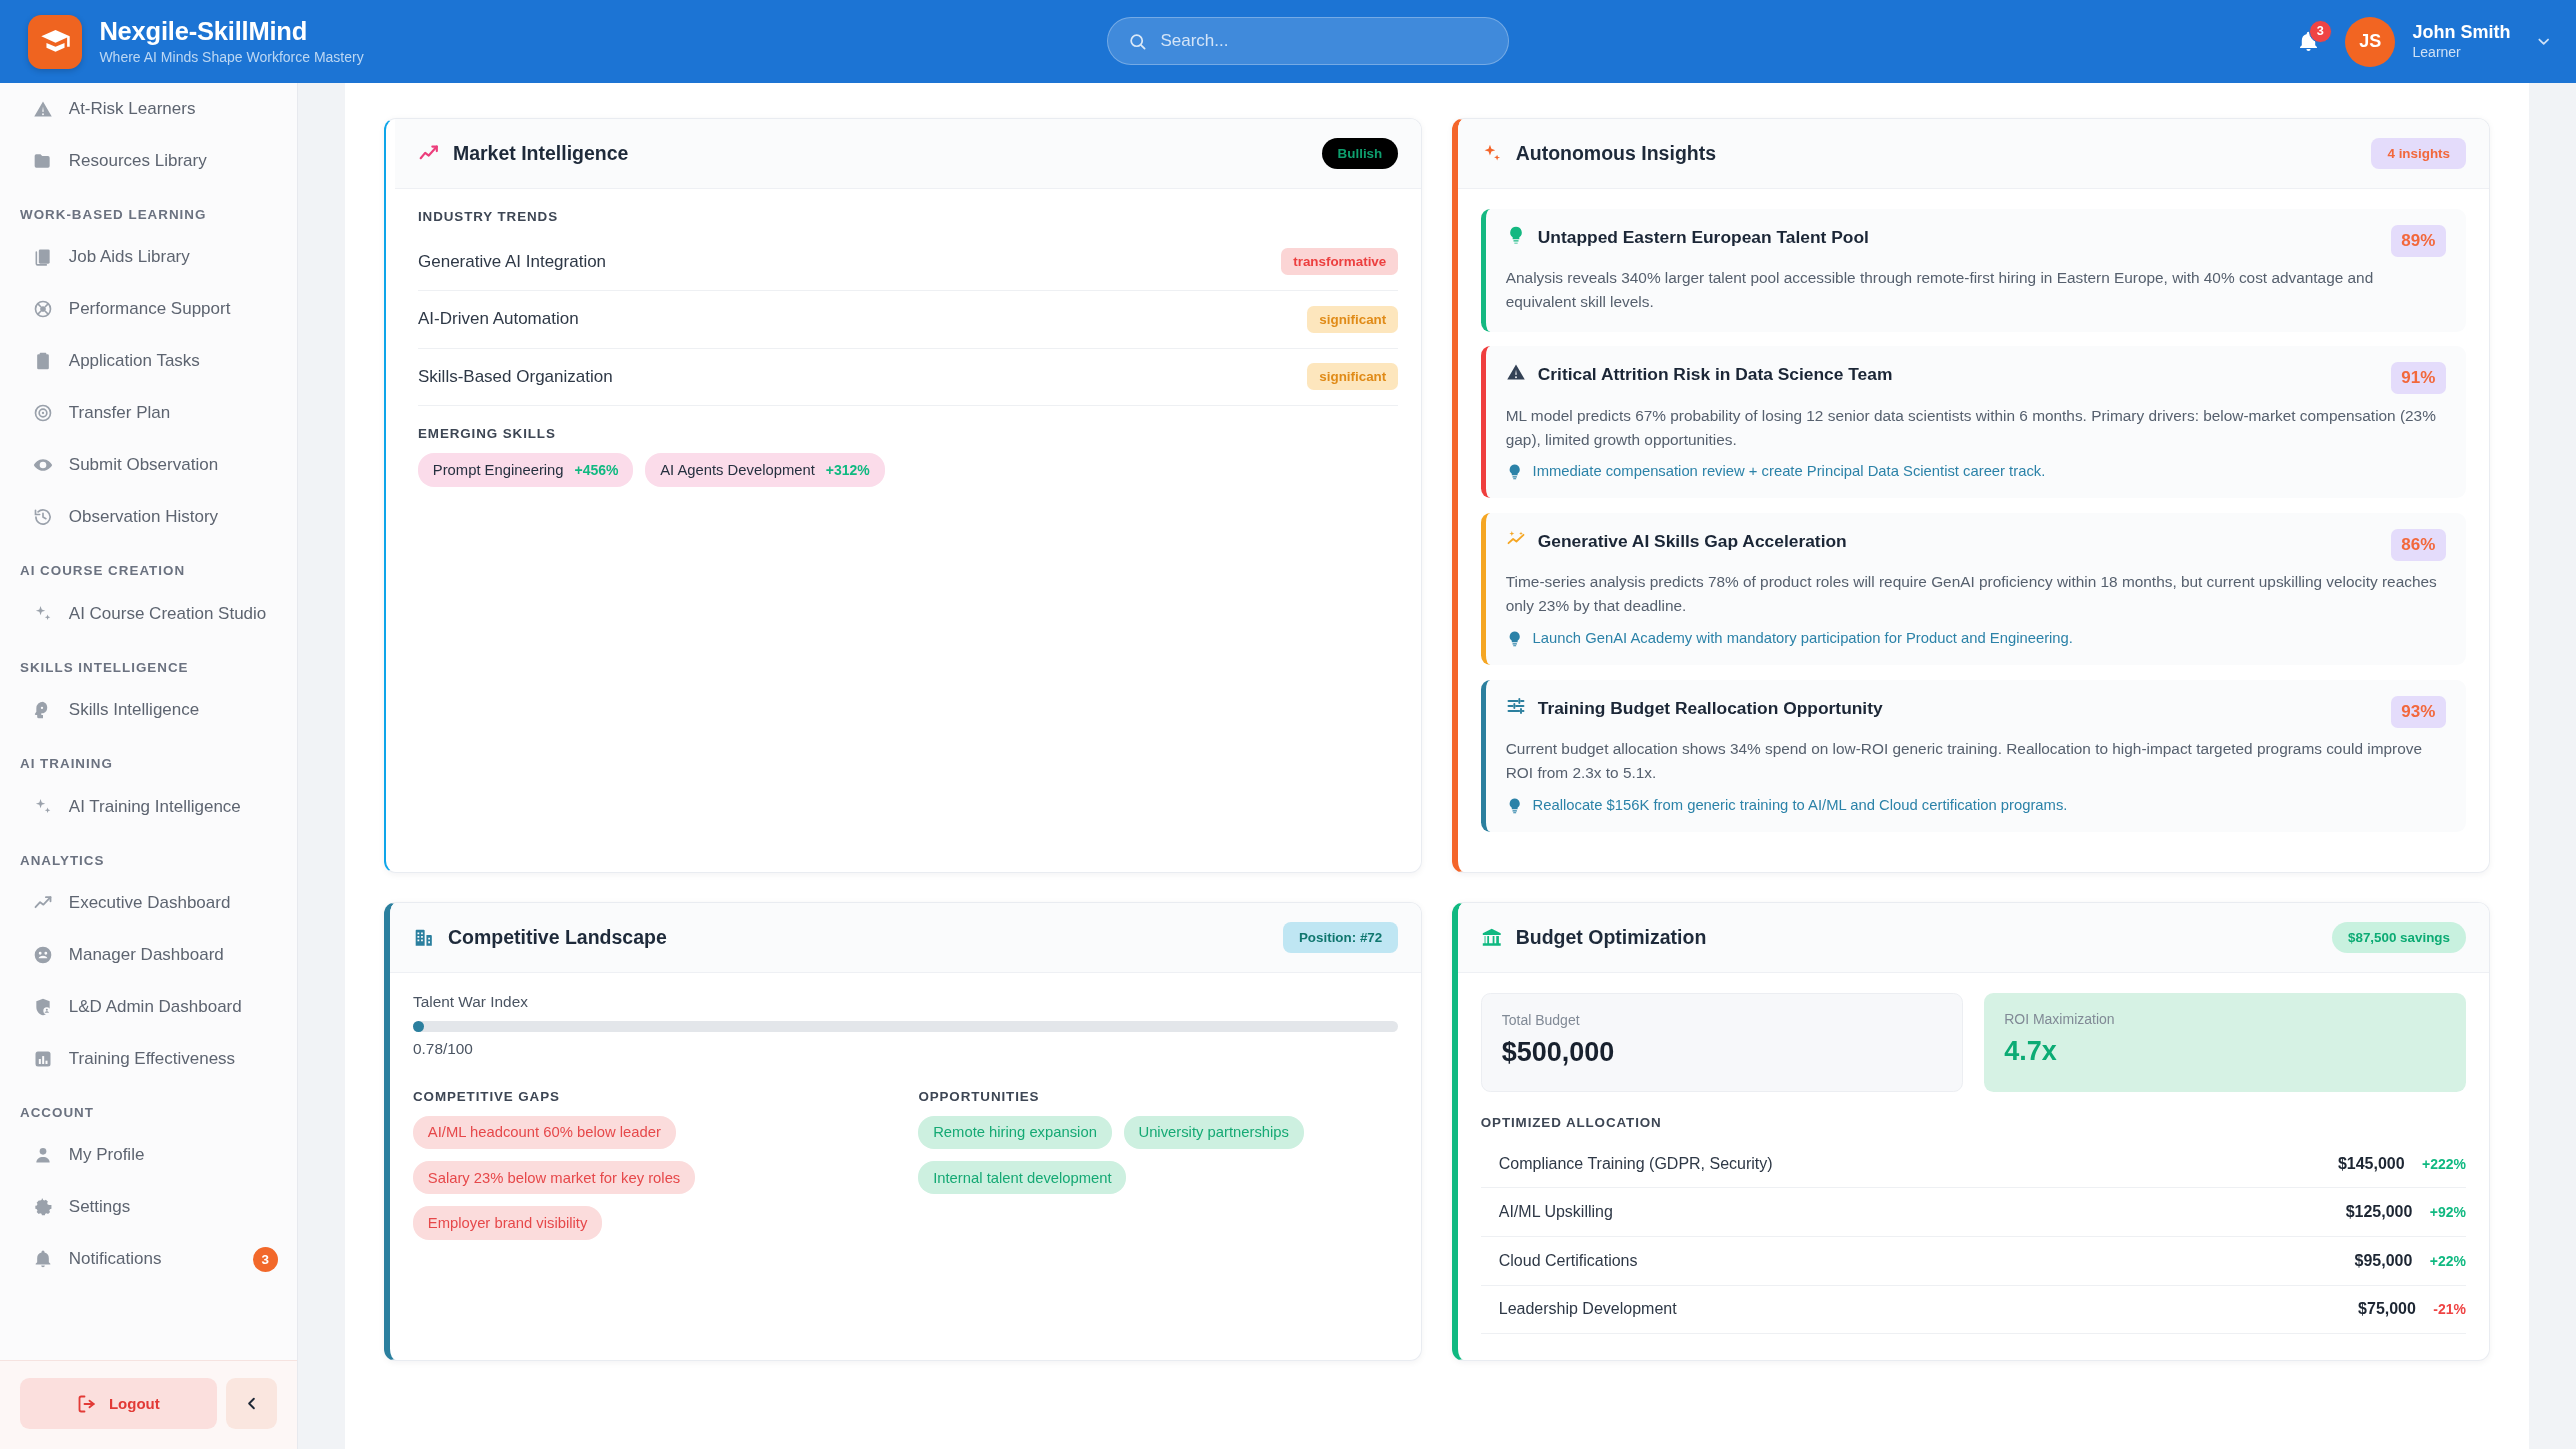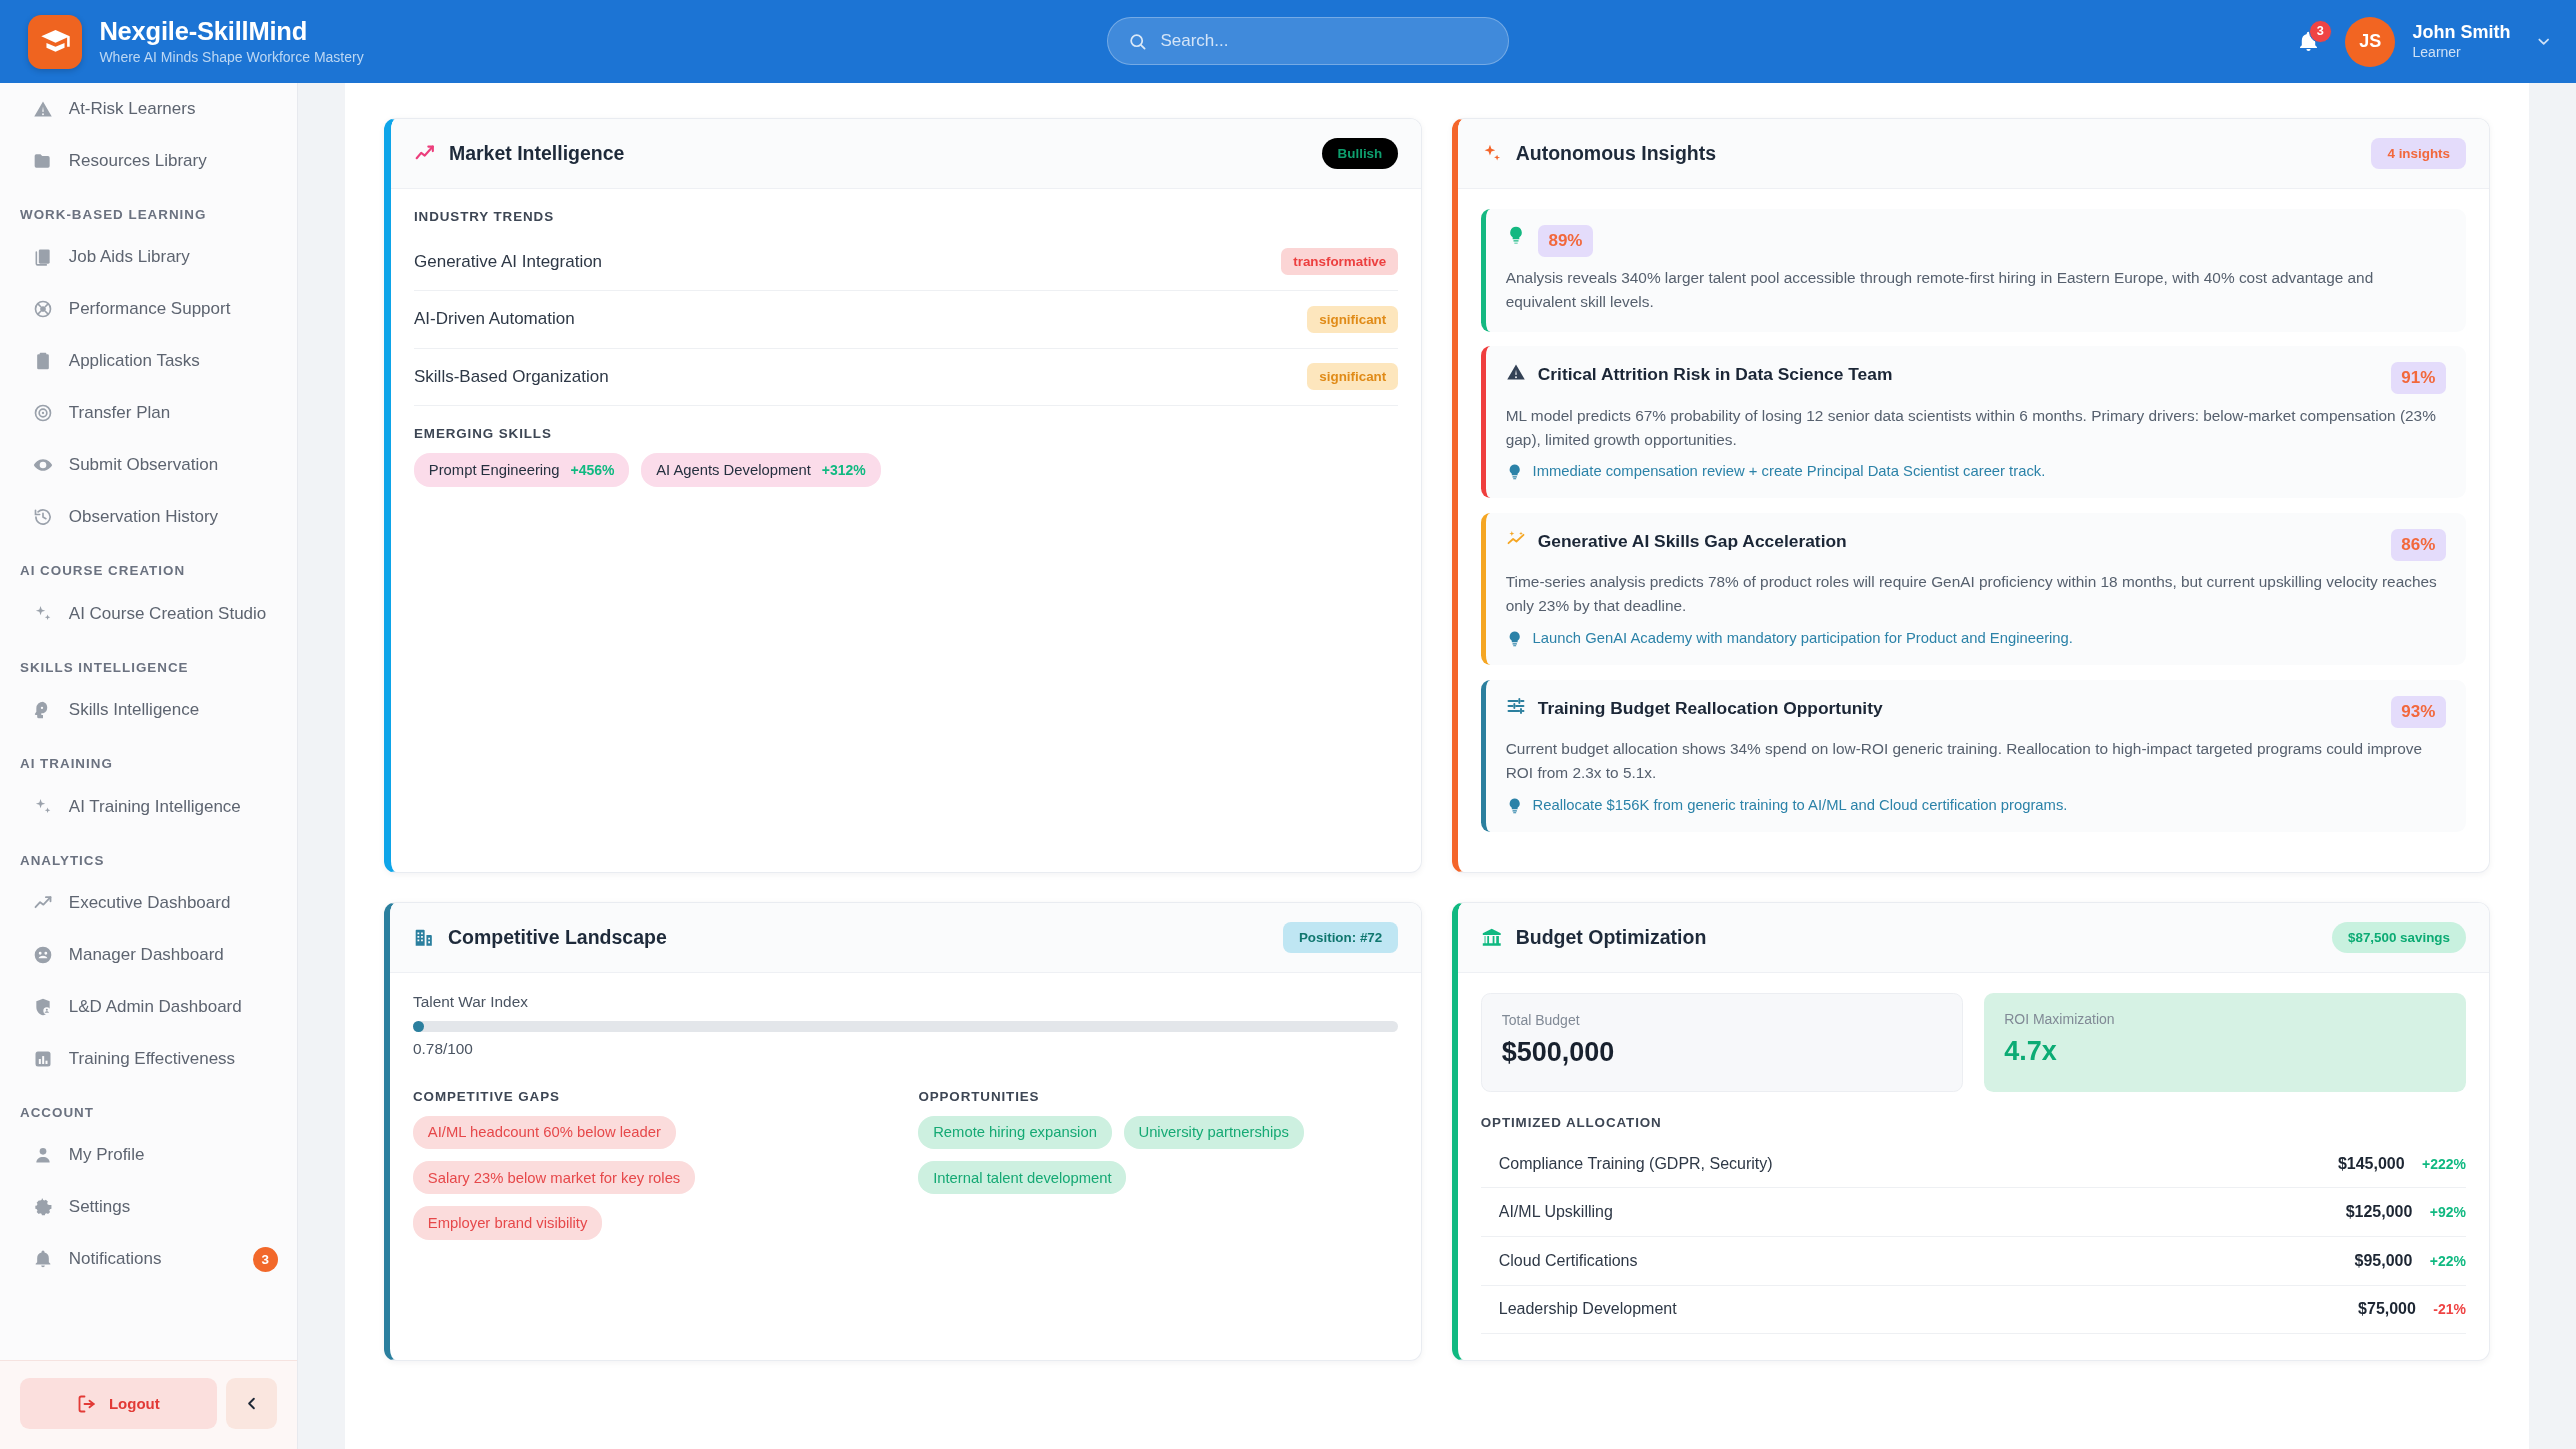--- a/index.html
+++ b/index.html
@@ -117,21 +117,21 @@
     display: grid; grid-template-columns: 1fr 1fr; gap: 29.5px;
     align-content: start;
   }
 
   .card {
     background: #fff; border-radius: 12px;
     border: 0.7px solid #e9ecf1;
     box-shadow: 0 1.3px 6.7px rgba(15,23,42,.05);
     overflow: hidden; display: flex; flex-direction: column;
   }
-  .card.accent-pink   { border-left: 7px solid #0ea5e9; }
+  .card.accent-pink   { border-left: 2px solid #0ea5e9; padding-left: 9px; }
   .card.accent-orange { border-left: 6px solid #f4652a; }
   .card.accent-teal   { border-left: 6px solid #2b7f9e; }
   .card.accent-green  { border-left: 6px solid #10b981; }
 
   .card-head {
     display: flex; align-items: center; justify-content: space-between;
     padding: 19px 23px; background: #fafbfc; border-bottom: 0.7px solid #eef0f4;
     min-height: 70px;
   }
   .card-head-left { display: flex; align-items: center; gap: 13.4px; }
@@ -522,20 +522,21 @@
         <span class="pill lilac">4 insights</span>
       </div>
       <div class="card-body" id="insights-list">
           <div class="insight b-green">
             <div class="insight-head">
               <span>
                 <svg width="20" height="20" viewBox="0 0 24 24" fill="#14b881">
                   <path d="M12 2a7 7 0 0 0-4 12.7V17h8v-2.3A7 7 0 0 0 12 2zM9 18.4h6v1.5H9v-1.5zm1 2.8h4v1.1h-4v-1.1z"></path>
                 </svg>
               </span>
+              <span class="insight-title">Untapped Eastern European Talent Pool</span>
               <span class="conf-badge">89%</span>
             </div>
             <div class="insight-desc">Analysis reveals 340% larger talent pool accessible through remote-first hiring in Eastern Europe, with 40% cost advantage and equivalent skill levels.</div>
           </div>
           <div class="insight b-red">
             <div class="insight-head">
               <span>
                 <svg width="20" height="20" viewBox="0 0 24 24" fill="currentColor">
                   <path d="M12 3 1.5 21h21L12 3zm0 6 .9 6.2h-1.8L12 9zm0 8.2a1.1 1.1 0 1 1 0 2.2 1.1 1.1 0 0 1 0-2.2z"></path>
                 </svg>

